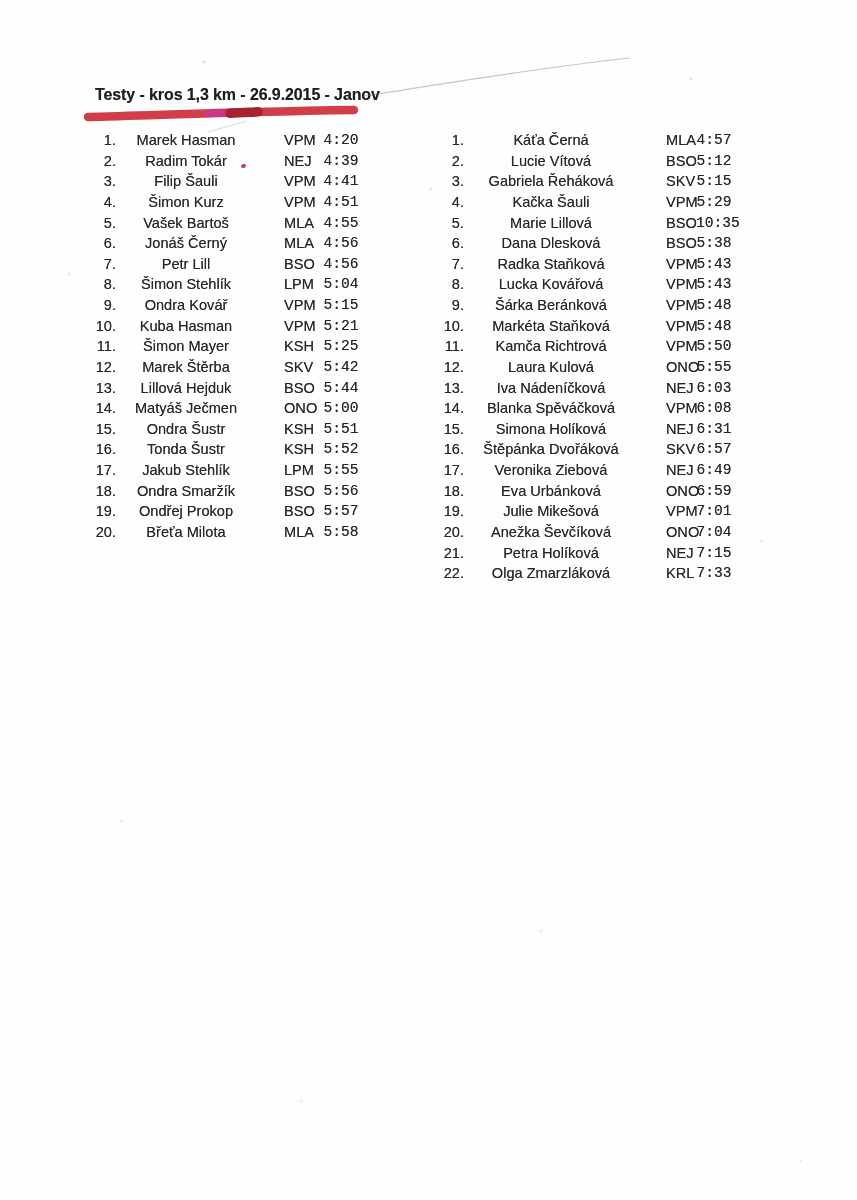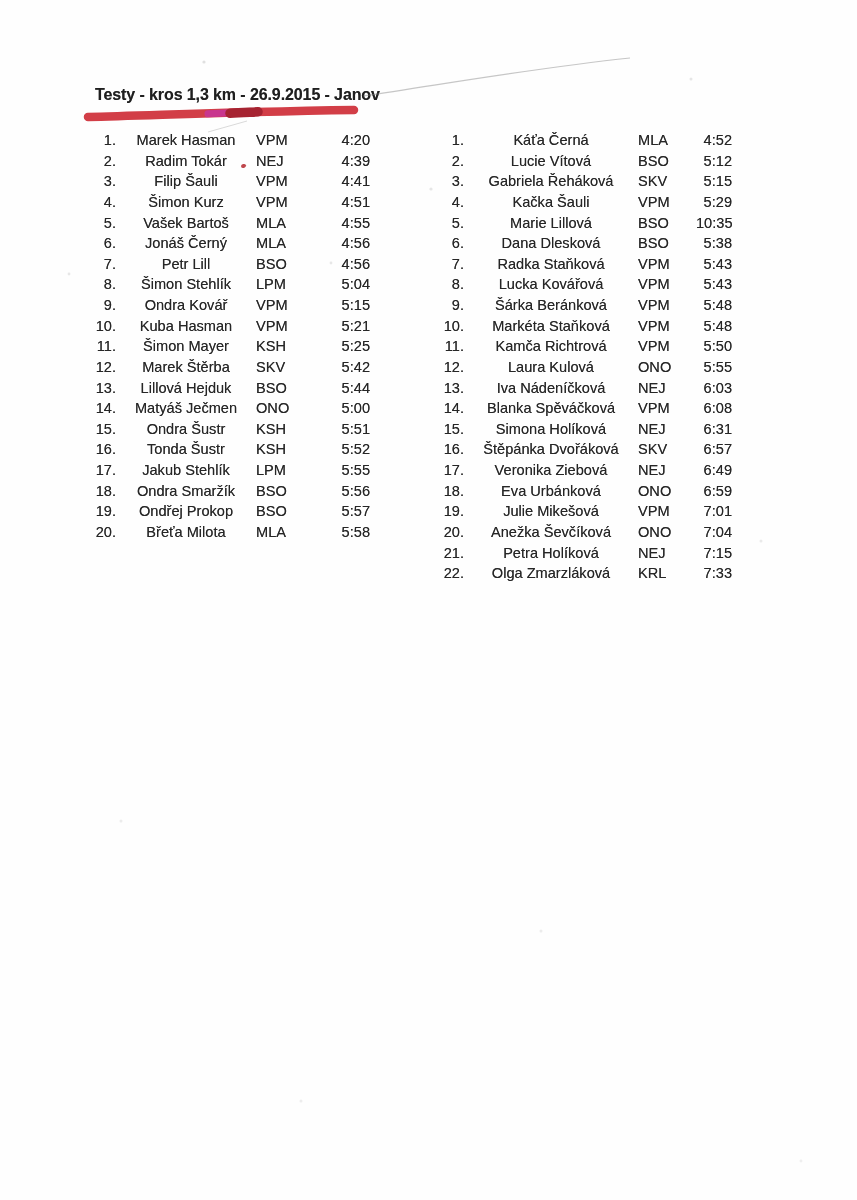--- a/index.html
+++ b/index.html
@@ -85,22 +85,22 @@
     column-gap: 6px;
     line-height: 20.62px;
     white-space: nowrap;
   }
   .rtable.boys { left: 90px; }
   .rtable.boys .row { grid-template-columns: 26px 128px 50px 58px; }
   .rtable.girls { left: 440px; }
   .rtable.girls .row { grid-template-columns: 24px 162px 52px 36px; }
   .rtable .c.rank { text-align: right; }
   .rtable .c.name { text-align: center; overflow: hidden; }
-  .rtable .c.club { text-align: left; }
-  .rtable .c.time { text-align: right; font-variant-numeric: tabular-nums; }
+  .rtable .c.club { text-align: left; margin-left: 28px; }
+  .rtable .c.time { text-align: center; font-variant-numeric: tabular-nums; font-family: Liberation Mono, monospace; }
 </style>
 </head>
 <body>
 
 <div class="page">
 
   <div class="speckles"></div>
 
   <div class="title">Testy - kros 1,3 km - 26.9.2015 - Janov</div>
 
@@ -238,21 +238,21 @@
         <span class="c club">MLA</span>
         <span class="c time">5:58</span>
       </div>
     </div>
 
   <div class="rtable girls">
       <div class="row">
         <span class="c rank">1.</span>
         <span class="c name">Káťa Černá</span>
         <span class="c club">MLA</span>
-        <span class="c time">4:52</span>
+        <span class="c time">4:57</span>
       </div>
       <div class="row">
         <span class="c rank">2.</span>
         <span class="c name">Lucie Vítová</span>
         <span class="c club">BSO</span>
         <span class="c time">5:12</span>
       </div>
       <div class="row">
         <span class="c rank">3.</span>
         <span class="c name">Gabriela Řeháková</span>

